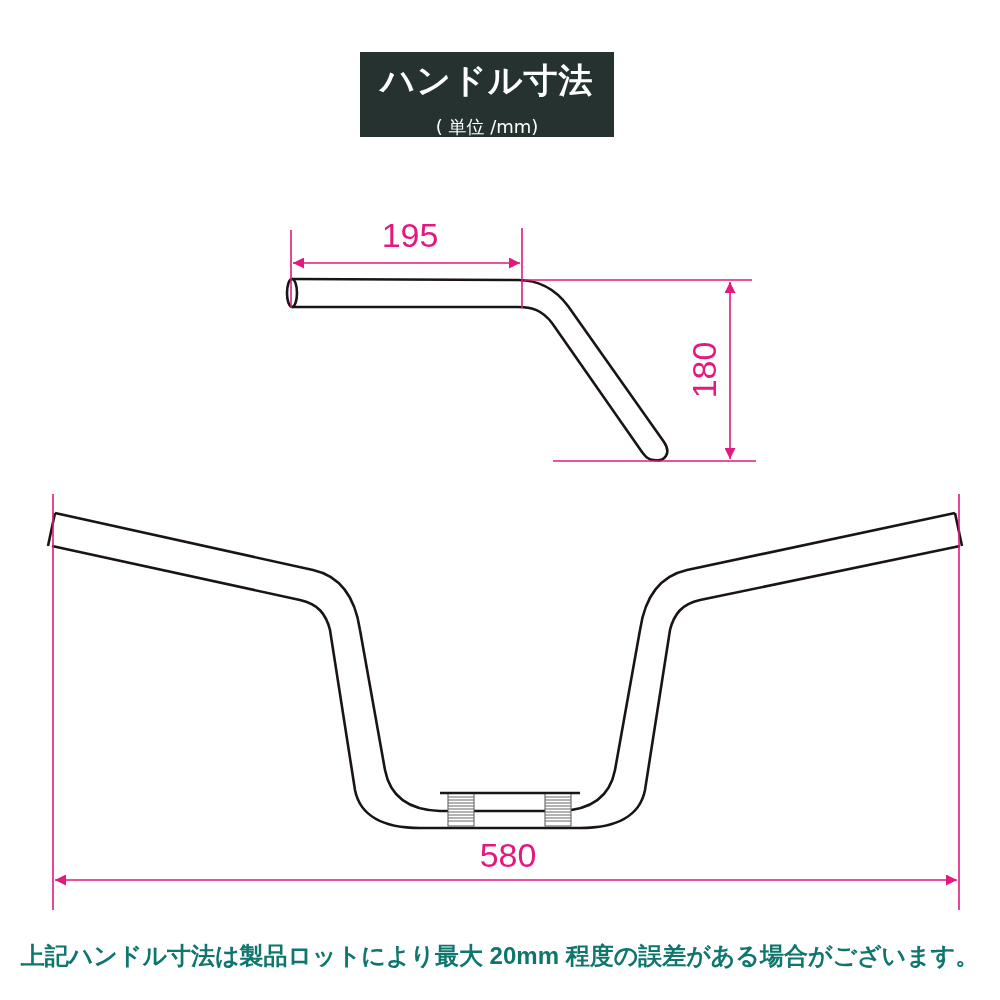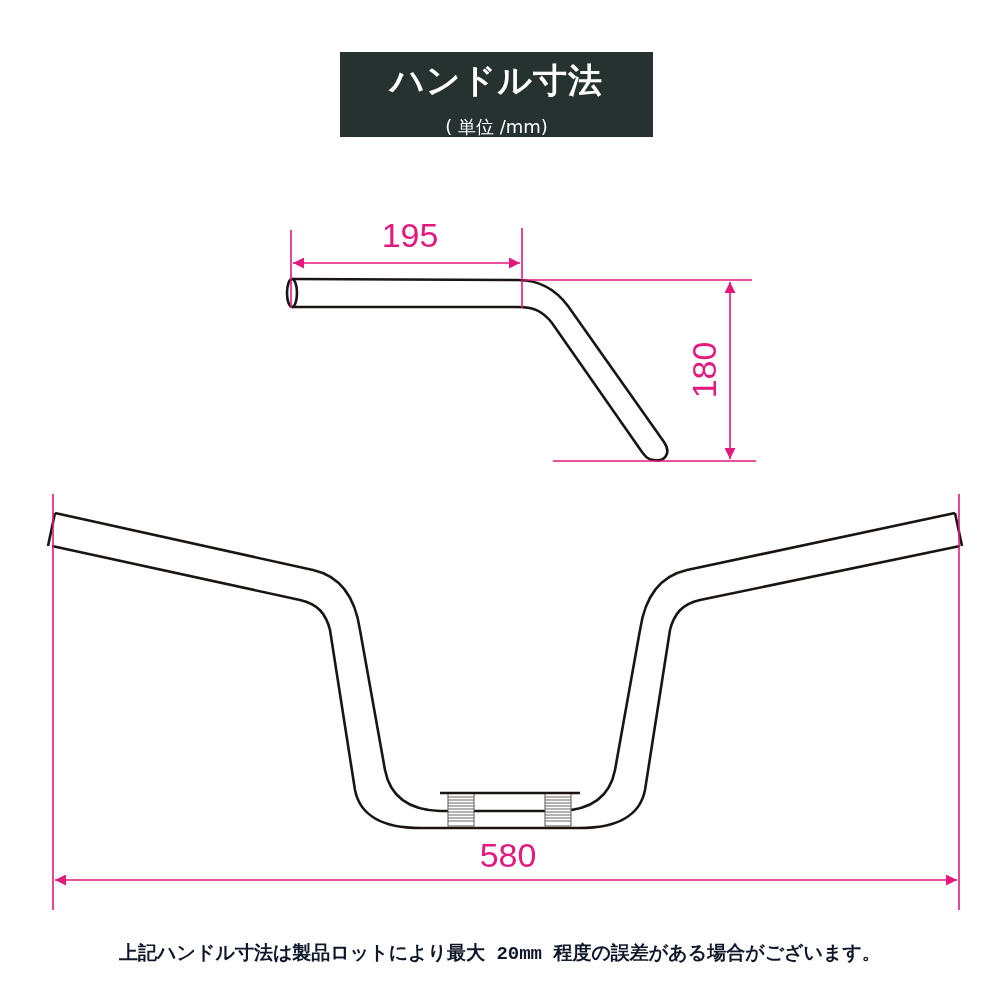--- a/index.html
+++ b/index.html
@@ -1,26 +1,26 @@
 <!DOCTYPE html>
 <html><head>
   <meta charset="utf-8">
   <style>
     html, body { margin: 0; padding: 0; background: #ffffff; }
     body { width: 1000px; height: 1000px; position: relative; overflow: hidden;
            font-family: "DejaVu Sans", sans-serif; }
-    .title-box { position: absolute; left: 340px; top: 52px; width: 313px; height: 85px;
+    .title-box { position: absolute; left: 360px; top: 52px; width: 254px; height: 85px;
                  background: #253230; color: #ffffff; text-align: center; }
     .title-main { font-family: "DejaVu Sans", sans-serif; font-weight: bold; font-size: 34px;
                   line-height: 40px; margin-top: 8px; letter-spacing: 1px; }
     .title-sub { font-family: "DejaVu Sans", sans-serif; font-size: 18px; line-height: 22px; margin-top: 16px; }
     svg.diagram { position: absolute; left: 0; top: 0; }
     .dim-label { font-family: "Liberation Sans", sans-serif; font-size: 34px; fill: #e3197e; }
     .note { position: absolute; left: 0; right: 0; top: 940px; text-align: center;
-            font-family: Liberation Mono, monospace; font-weight: bold; font-size: 19px; color: #0f172a; }
+            font-family: Liberation Sans, sans-serif; font-weight: bold; font-size: 24px; color: #0f766e; }
   </style>
 </head>
 <body>
 
 <div class="title-box">
   <div class="title-main">ハンドル寸法</div>
   <div class="title-sub">( 単位 /mm)</div>
 </div>
 
 <svg class="diagram" width="1000" height="1000" viewBox="0 0 1000 1000">

